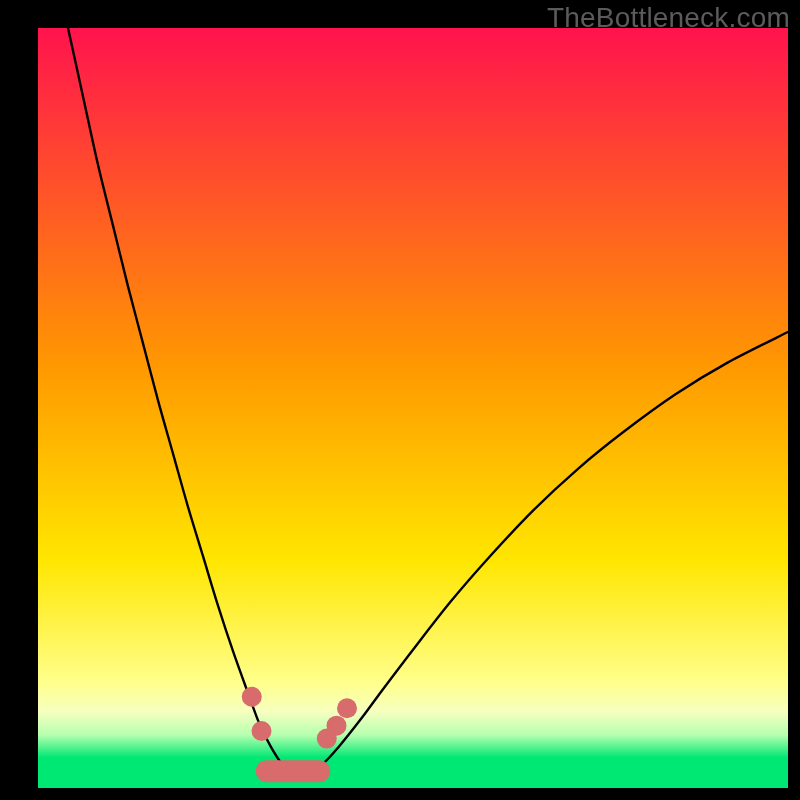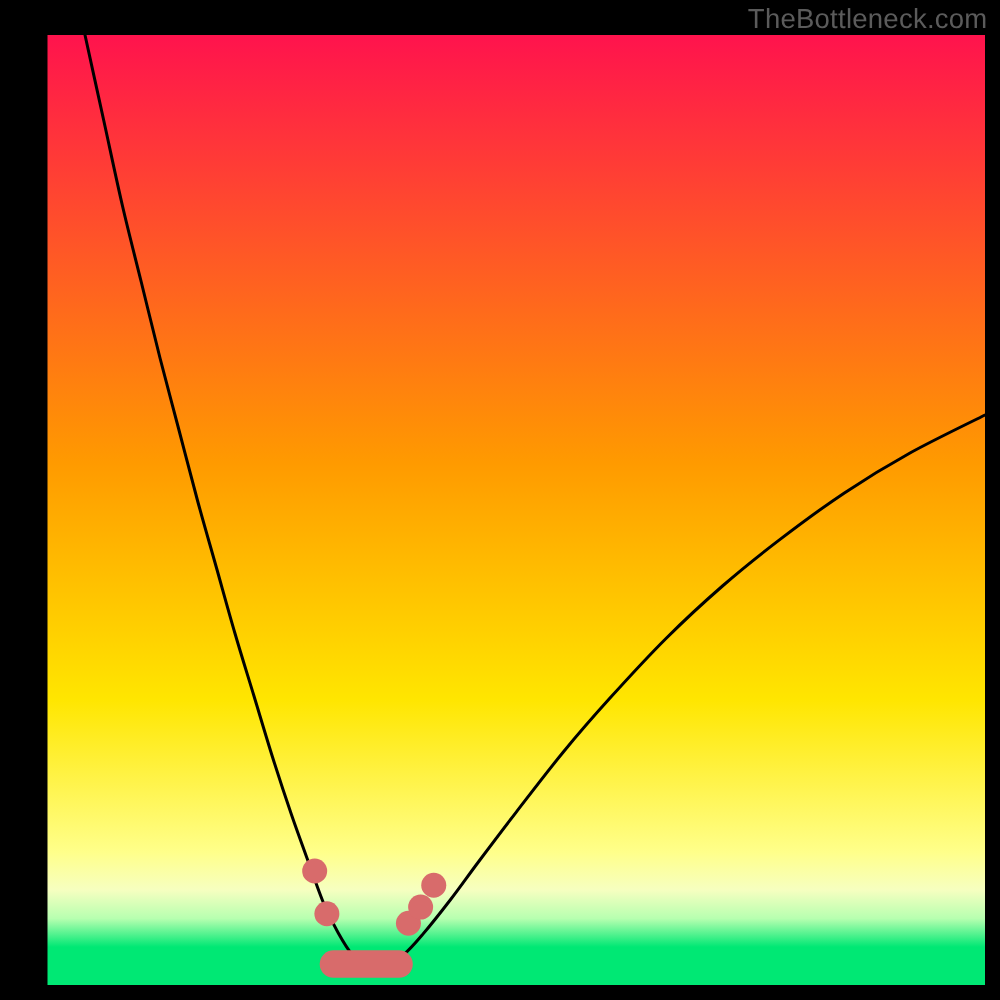--- a/index.html
+++ b/index.html
@@ -14,21 +14,21 @@
     position: relative;
     width: 800px;
     height: 800px;
     background: #000;
   }
   .watermark {
     position: absolute;
     top: 2px;
     right: 10px;
     font-family: Arial, Helvetica, sans-serif;
-    font-size: 22px;
+    font-size: 28px;
     font-weight: 500;
     color: #5b5b5b;
     letter-spacing: 0.2px;
     z-index: 10;
   }
   svg.chart {
     position: absolute;
     left: 0;
     top: 0;
   }

